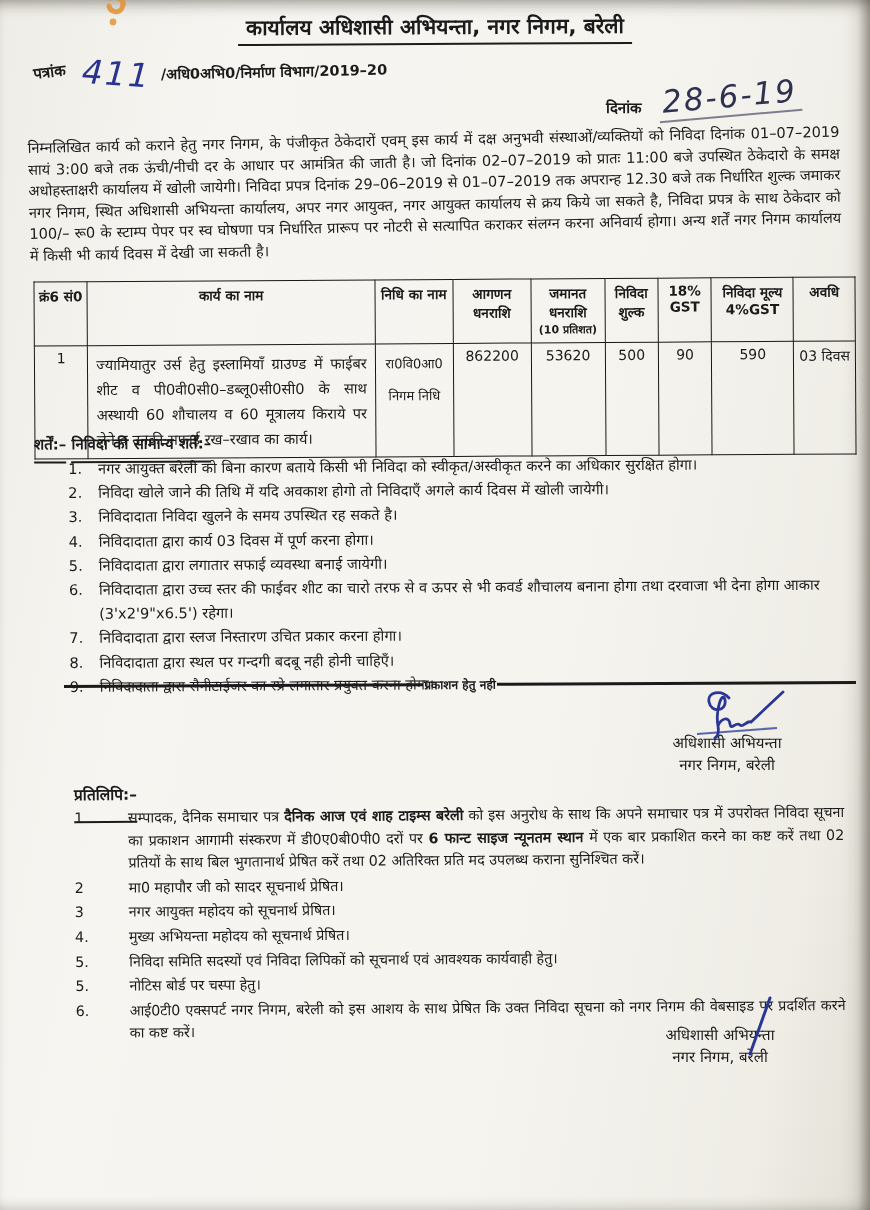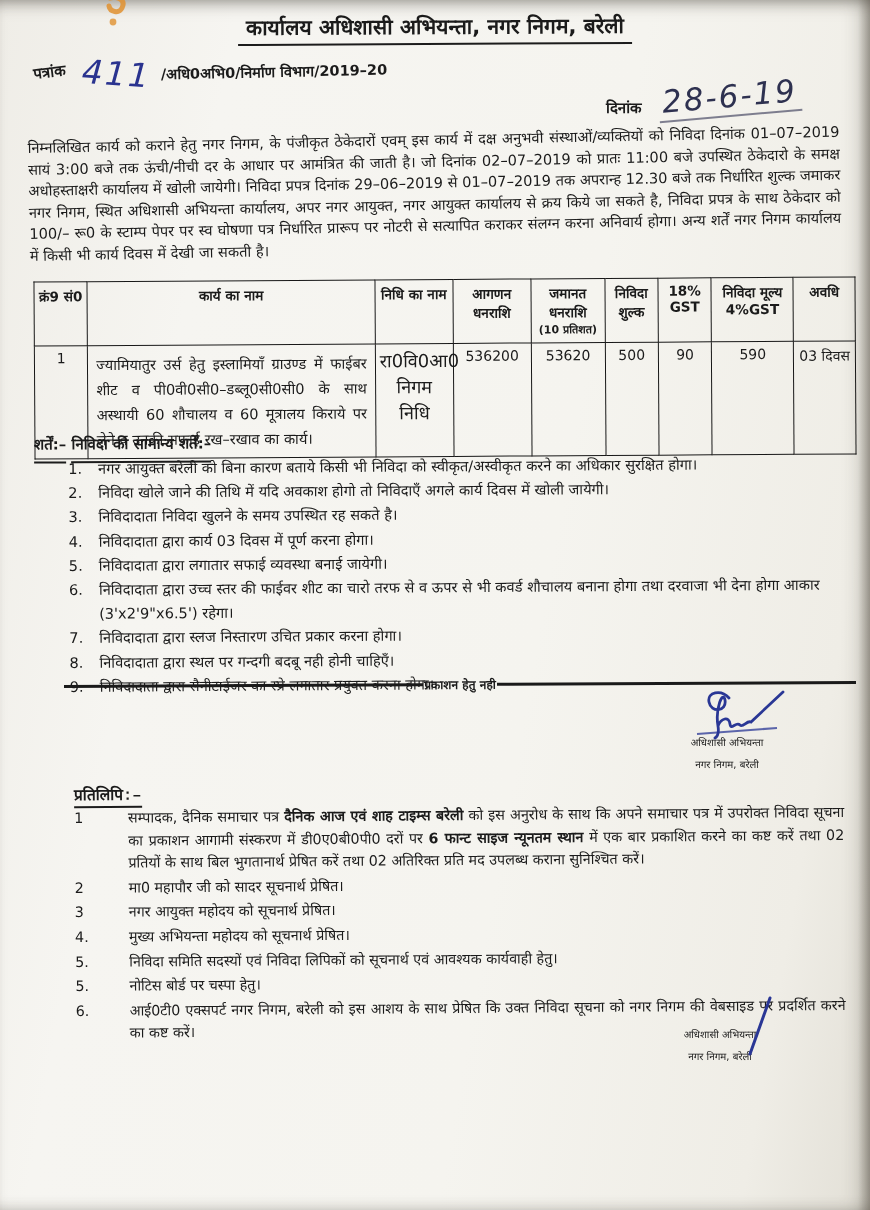--- a/index.html
+++ b/index.html
@@ -35,45 +35,45 @@
   
   .table-wrap{position:absolute;top:279px;left:34px;width:822px;transform:rotate(-.35deg);}
   table{width:100%;border-collapse:collapse;table-layout:fixed;}
   th,td{border:1.7px solid #181818;vertical-align:top;}
   th{font-size:13.6px;font-weight:bold;padding:4px 2px 2px;text-align:center;}
   th .sub{display:block;font-size:11px;font-weight:bold;}
   thead tr{height:64px;}
   tbody tr{height:104px;}
   td{font-size:14px;padding:4px 4px;text-align:center;}
   td.work{text-align:justify;font-size:14.6px;line-height:25px;padding:6px 8px;}
-  td.fund{font-size:18px;line-height:26px;}
+  td.fund{font-size:13px;line-height:32px;}
 
   
   .cond-head{position:absolute;top:433px;left:34px;font-size:15px;font-weight:bold;transform:rotate(-.4deg);}
   .cond-head .u{border-bottom:2px solid #1c1c1c;padding-bottom:8px;}
   .cond-list{position:absolute;top:457px;left:58px;width:786px;transform:rotate(-.4deg);transform-origin:0 0;}
   .cond-item{display:flex;gap:16px;font-size:14.6px;line-height:24.2px;}
   .cond-item .num{width:24px;flex:none;text-align:right;}
   .cond-item .txt{flex:1;}
 
   
   .divider{position:absolute;top:676px;left:64px;right:14px;display:flex;align-items:center;transform:rotate(-.3deg);}
   .divider .line{height:2.6px;background:#1a1a1a;flex:1;}
   .divider .label{font-size:12px;font-weight:bold;padding:0 1px;white-space:nowrap;}
 
   
   .sig-upper{position:absolute;top:688px;right:58px;width:170px;text-align:center;}
   .sig-upper .scribble{margin:0 auto -14px;display:block;position:relative;left:14px;}
-  .sig-name{font-size:10px;line-height:22px;}
+  .sig-name{font-size:15px;line-height:22px;}
   .sig-lower{position:absolute;top:1024px;right:60px;width:180px;text-align:center;}
   .sig-lower .stroke{position:absolute;right:34px;top:-28px;}
 
   
   .copies-head{position:absolute;top:783px;left:74px;font-size:15.5px;font-weight:bold;transform:rotate(-.5deg);}
-  .copies-head span{border-bottom:2px solid #1c1c1c;padding-bottom:1px;font-family:Liberation Mono, monospace;}
+  .copies-head span{border-bottom:2px solid #1c1c1c;padding-bottom:17px;}
   .copies-list{position:absolute;top:807px;left:74px;width:770px;transform:rotate(-.45deg);transform-origin:0 0;}
   .copy-item{display:flex;gap:36px;font-size:14.3px;line-height:22.6px;margin-bottom:2px;}
   .copy-item .num{width:18px;flex:none;}
   .copy-item .txt{flex:1;text-align:justify;}
   .b{font-weight:bold;}
 </style>
 </head>
 <body>
 
 <div class="page">
@@ -110,37 +110,37 @@
           <col style="width:9.5%">
           <col style="width:9.5%">
         <col style="width:9%">
           <col style="width:6.5%">
           <col style="width:6.5%">
           <col style="width:10%">
           <col style="width:7.5%">
       </colgroup>
       <thead>
         <tr>
-          <th>क्रं9 सं0</th>
+          <th>क्रं6 सं0</th>
           <th>कार्य का नाम</th>
           <th>निधि का नाम</th>
           <th>आगणन धनराशि</th>
           <th><span>जमानत धनराशि</span><span class="sub">(10 प्रतिशत)</span></th>
           <th>निविदा शुल्क</th>
           <th>18% GST</th>
           <th>निविदा मूल्य 4%GST</th>
           <th>अवधि</th>
         </tr>
       </thead>
       <tbody>
         <tr>
           <td>1</td>
           <td class="work">ज्यामियातुर उर्स हेतु इस्लामियाँ ग्राउण्ड में फाईबर शीट व पी0वी0सी0–डब्लू0सी0सी0 के साथ अस्थायी 60 शौचालय व 60 मूत्रालय किराये पर लेने व उनकी सफाई रख–रखाव का कार्य।</td>
           <td class="fund">रा0वि0आ0 निगम निधि</td>
-          <td>536200</td>
+          <td>862200</td>
           <td>53620</td>
           <td>500</td>
           <td>90</td>
           <td>590</td>
           <td>03 दिवस</td>
         </tr>
       </tbody>
     </table>
   </div>
 

